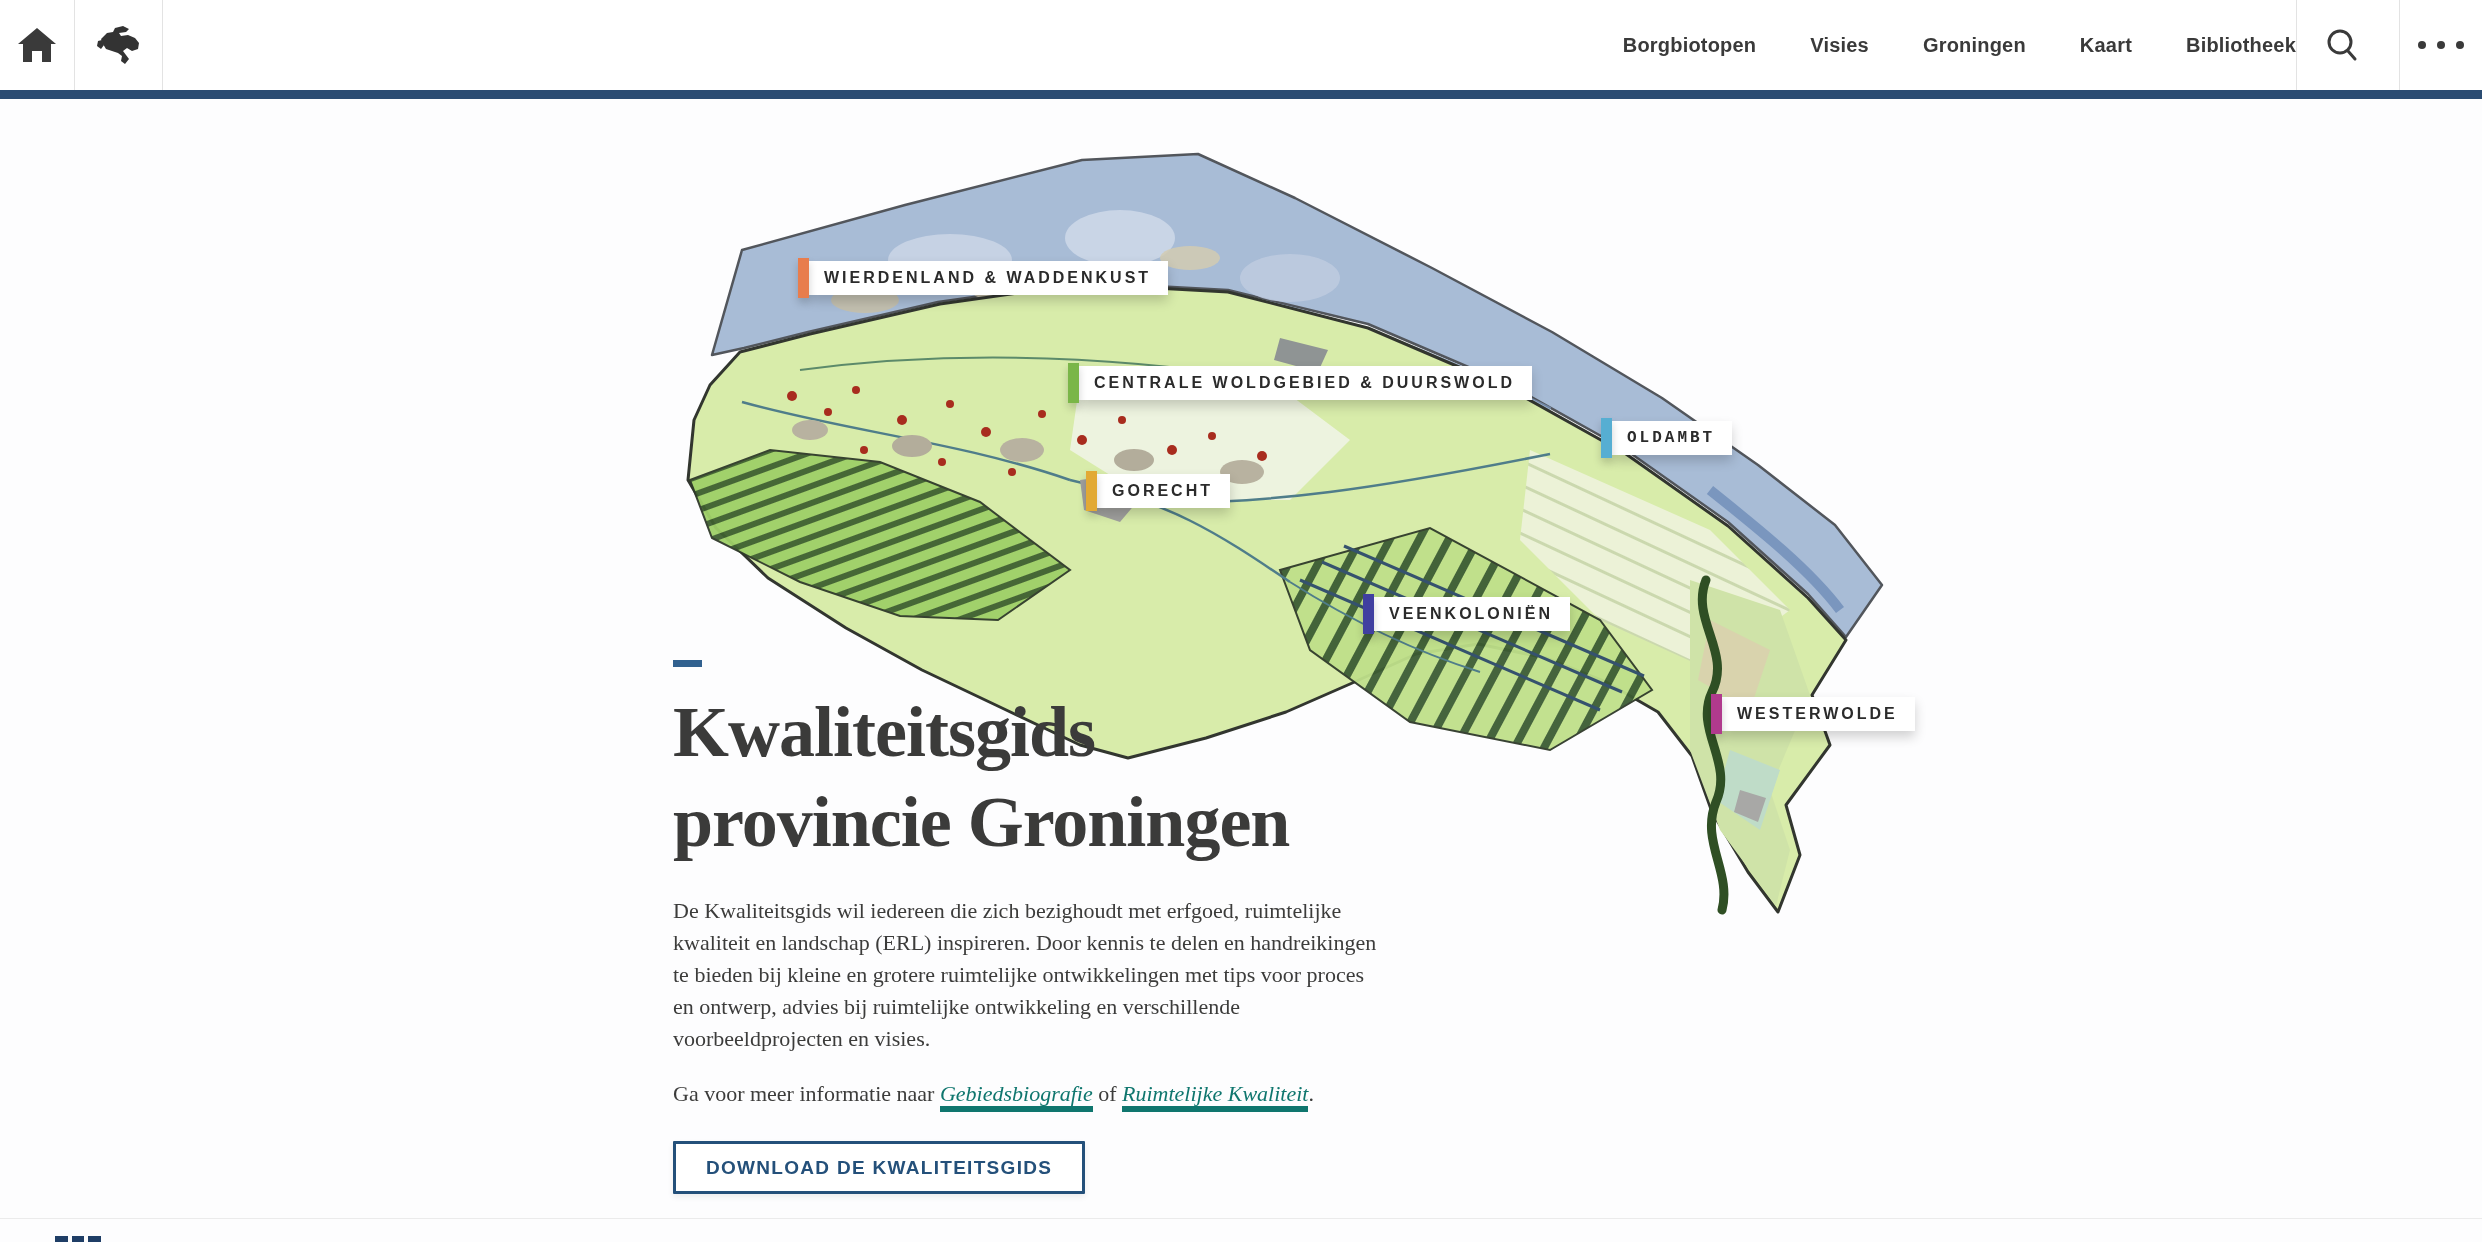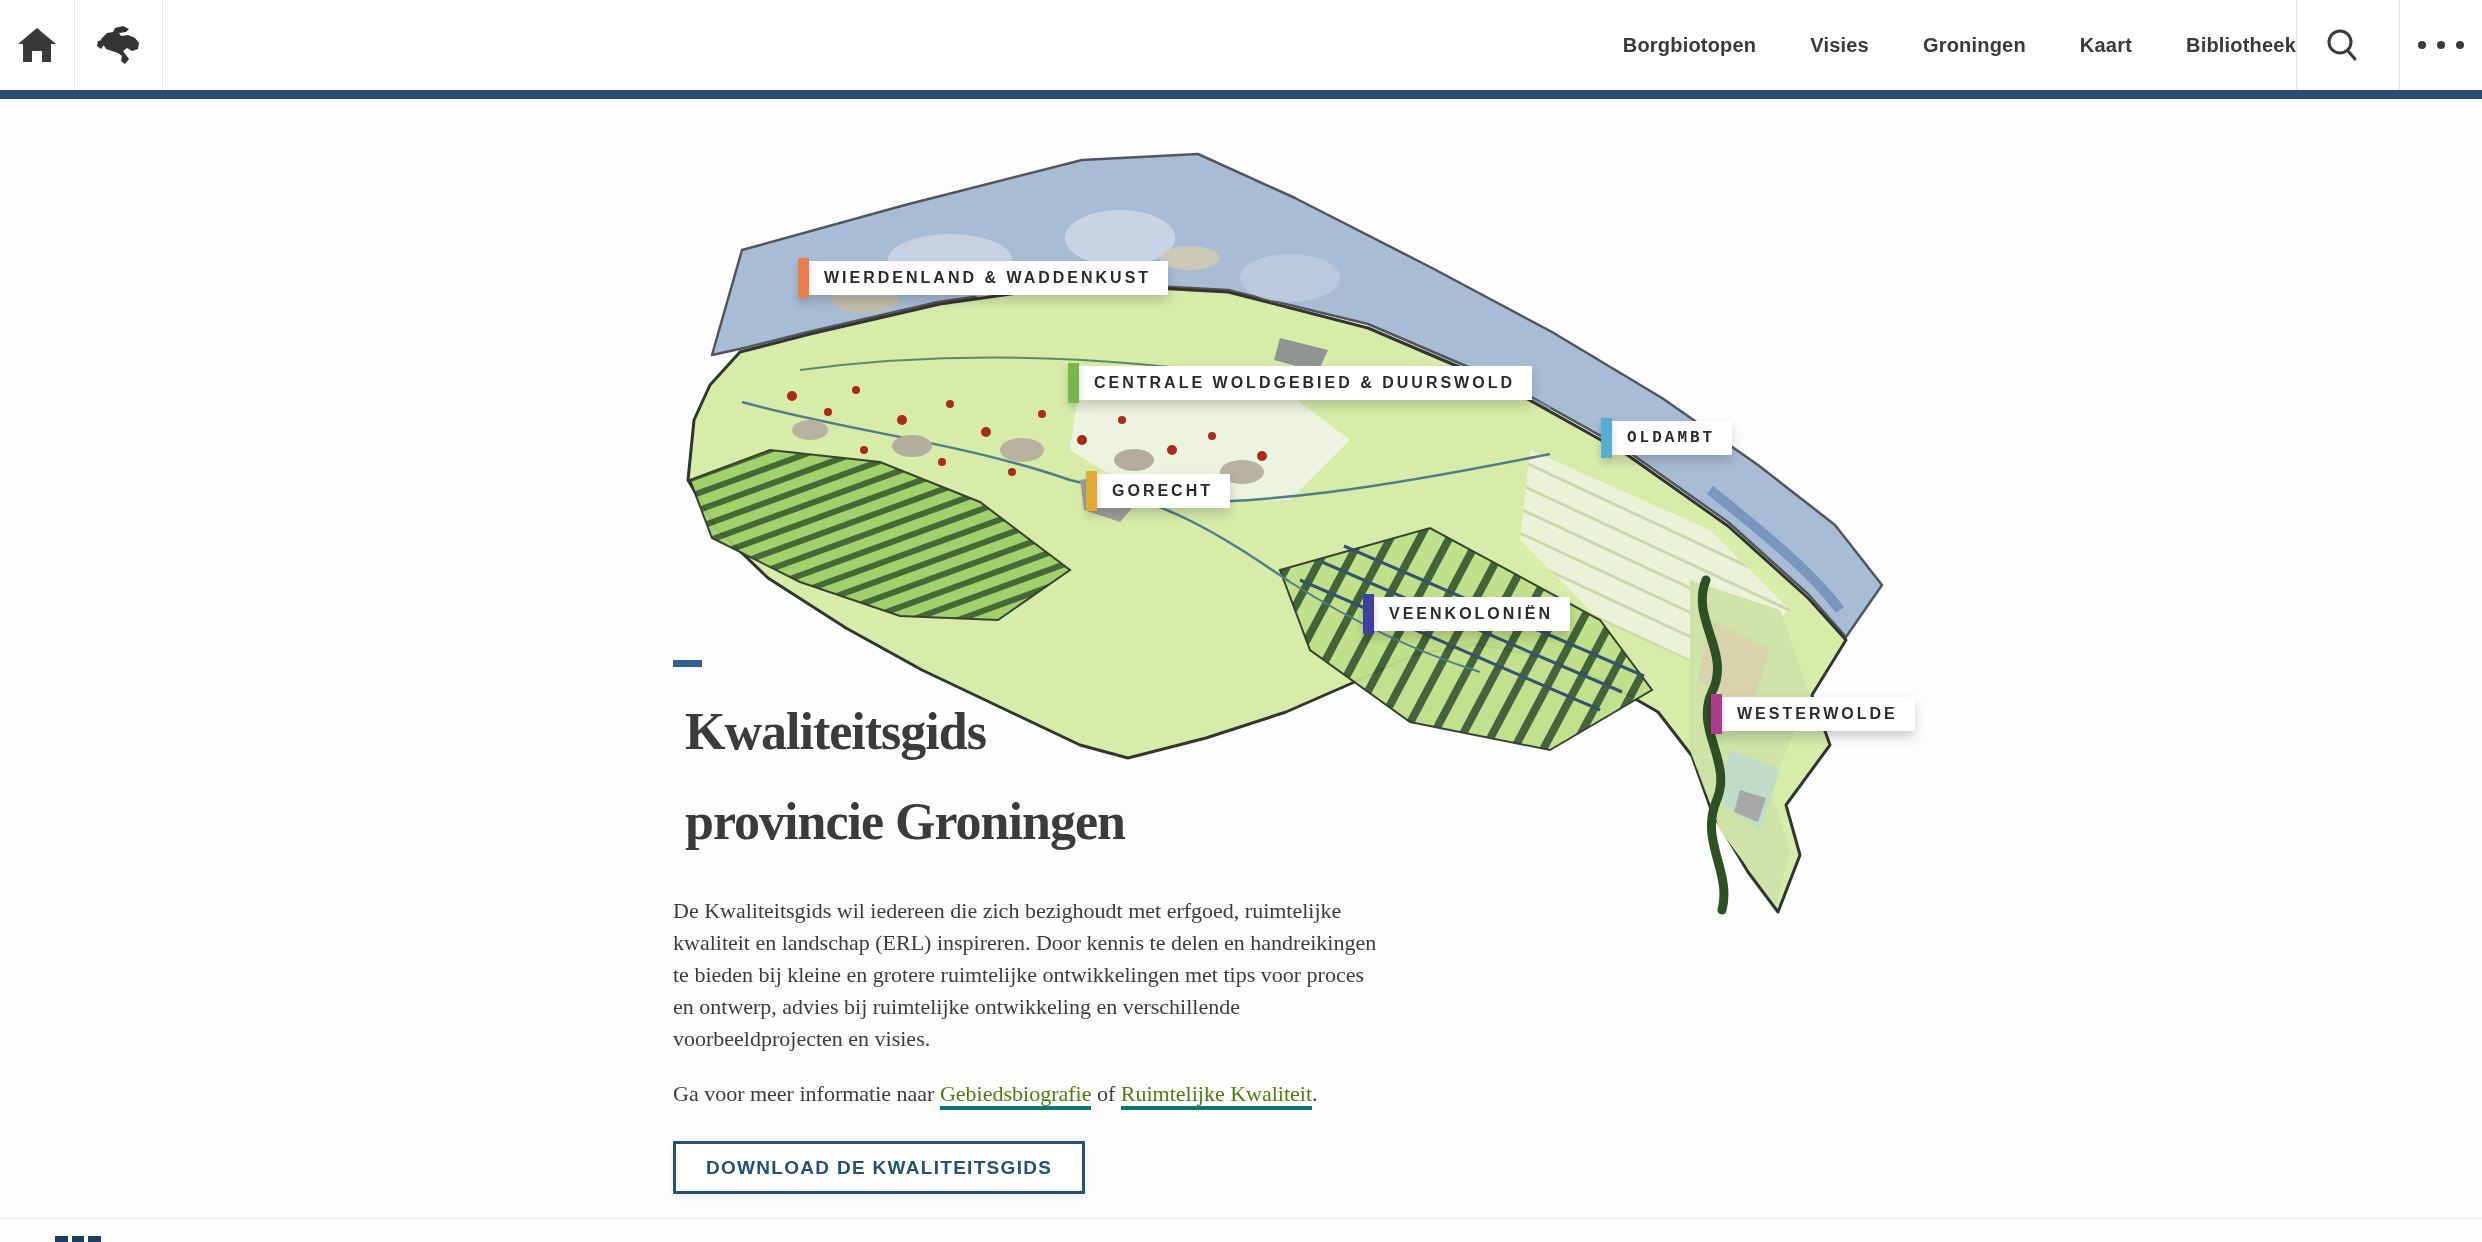--- a/index.html
+++ b/index.html
@@ -54,32 +54,32 @@
     padding:0 17px 0 15px; font-size:16px; font-weight:700; letter-spacing:3px;
     color:#2b2b2b; white-space:nowrap; box-shadow:0 6px 12px rgba(0,0,0,.18);
     cursor:pointer;
   }
 
   
   .hero { position:absolute; left:673px; top:660px; width:715px; z-index:20; }
   .dash { width:29px; height:7px; background:#31618f; margin-bottom:20px; }
   h1 {
     font-family:"Liberation Serif", serif; font-weight:700;
-    font-size:52px; line-height:90px; letter-spacing:-1px; color:#3b3b3a;margin-left:12px;
+    font-size:72px; line-height:90px; letter-spacing:-1px; color:#3b3b3a;
   }
   .intro {
     margin-top:28px; font-family:"Liberation Serif", serif;
     font-size:22px; line-height:32px; color:#3c3c3b; width:715px;
   }
   .moreinfo {
     margin-top:26px; font-family:"Liberation Serif", serif;
     font-size:22px; color:#3c3c3b;
   }
   .moreinfo a {
-    color:#4d7c0f; text-decoration:none; border-bottom:4px solid #0f766e; cursor:pointer;
+    color:#0f766e; text-decoration:none; border-bottom:6px solid #0f766e; cursor:pointer;font-style:italic;
   }
   .download-btn {
     margin-top:34px; display:inline-flex; align-items:center; justify-content:center;
     height:53px; padding:0 30px; background:#fff;
     border:3px solid #24507a; border-radius:1px;
     font-family:"Liberation Sans", sans-serif; font-size:19px; font-weight:700;
     letter-spacing:1.3px; color:#24507a; cursor:pointer;
     box-shadow:0 3px 6px rgba(0,0,0,.07);
   }
 

